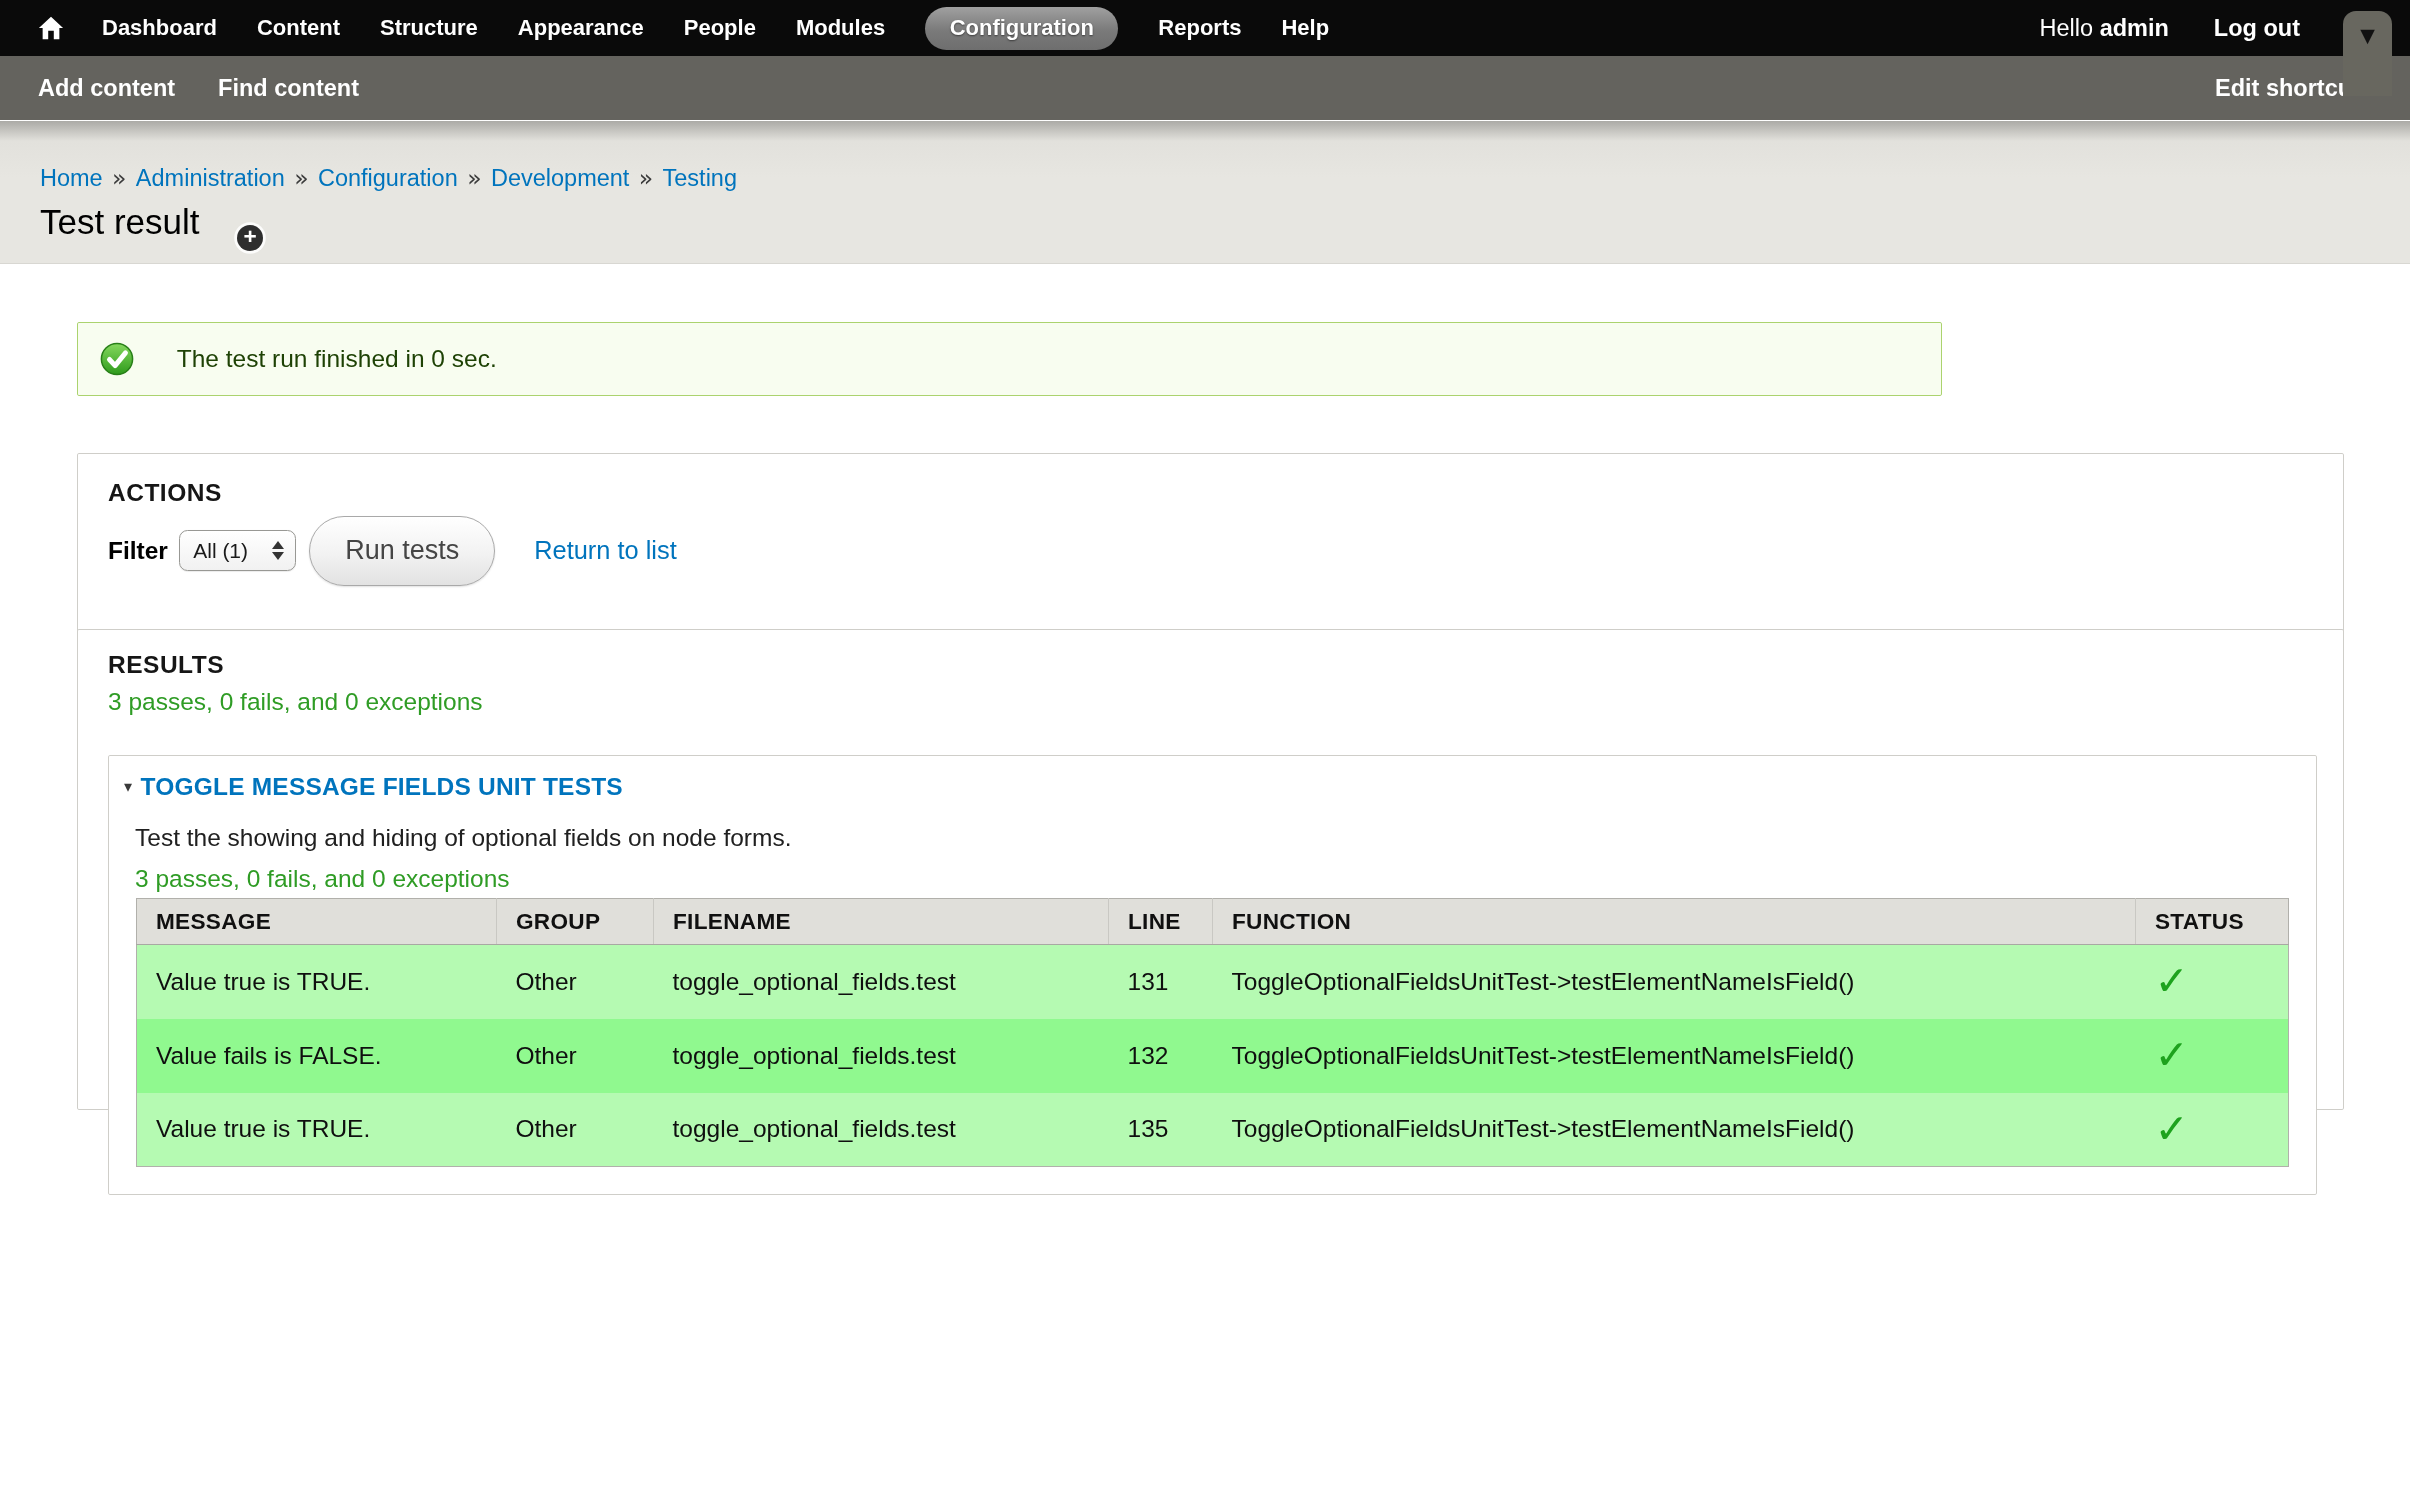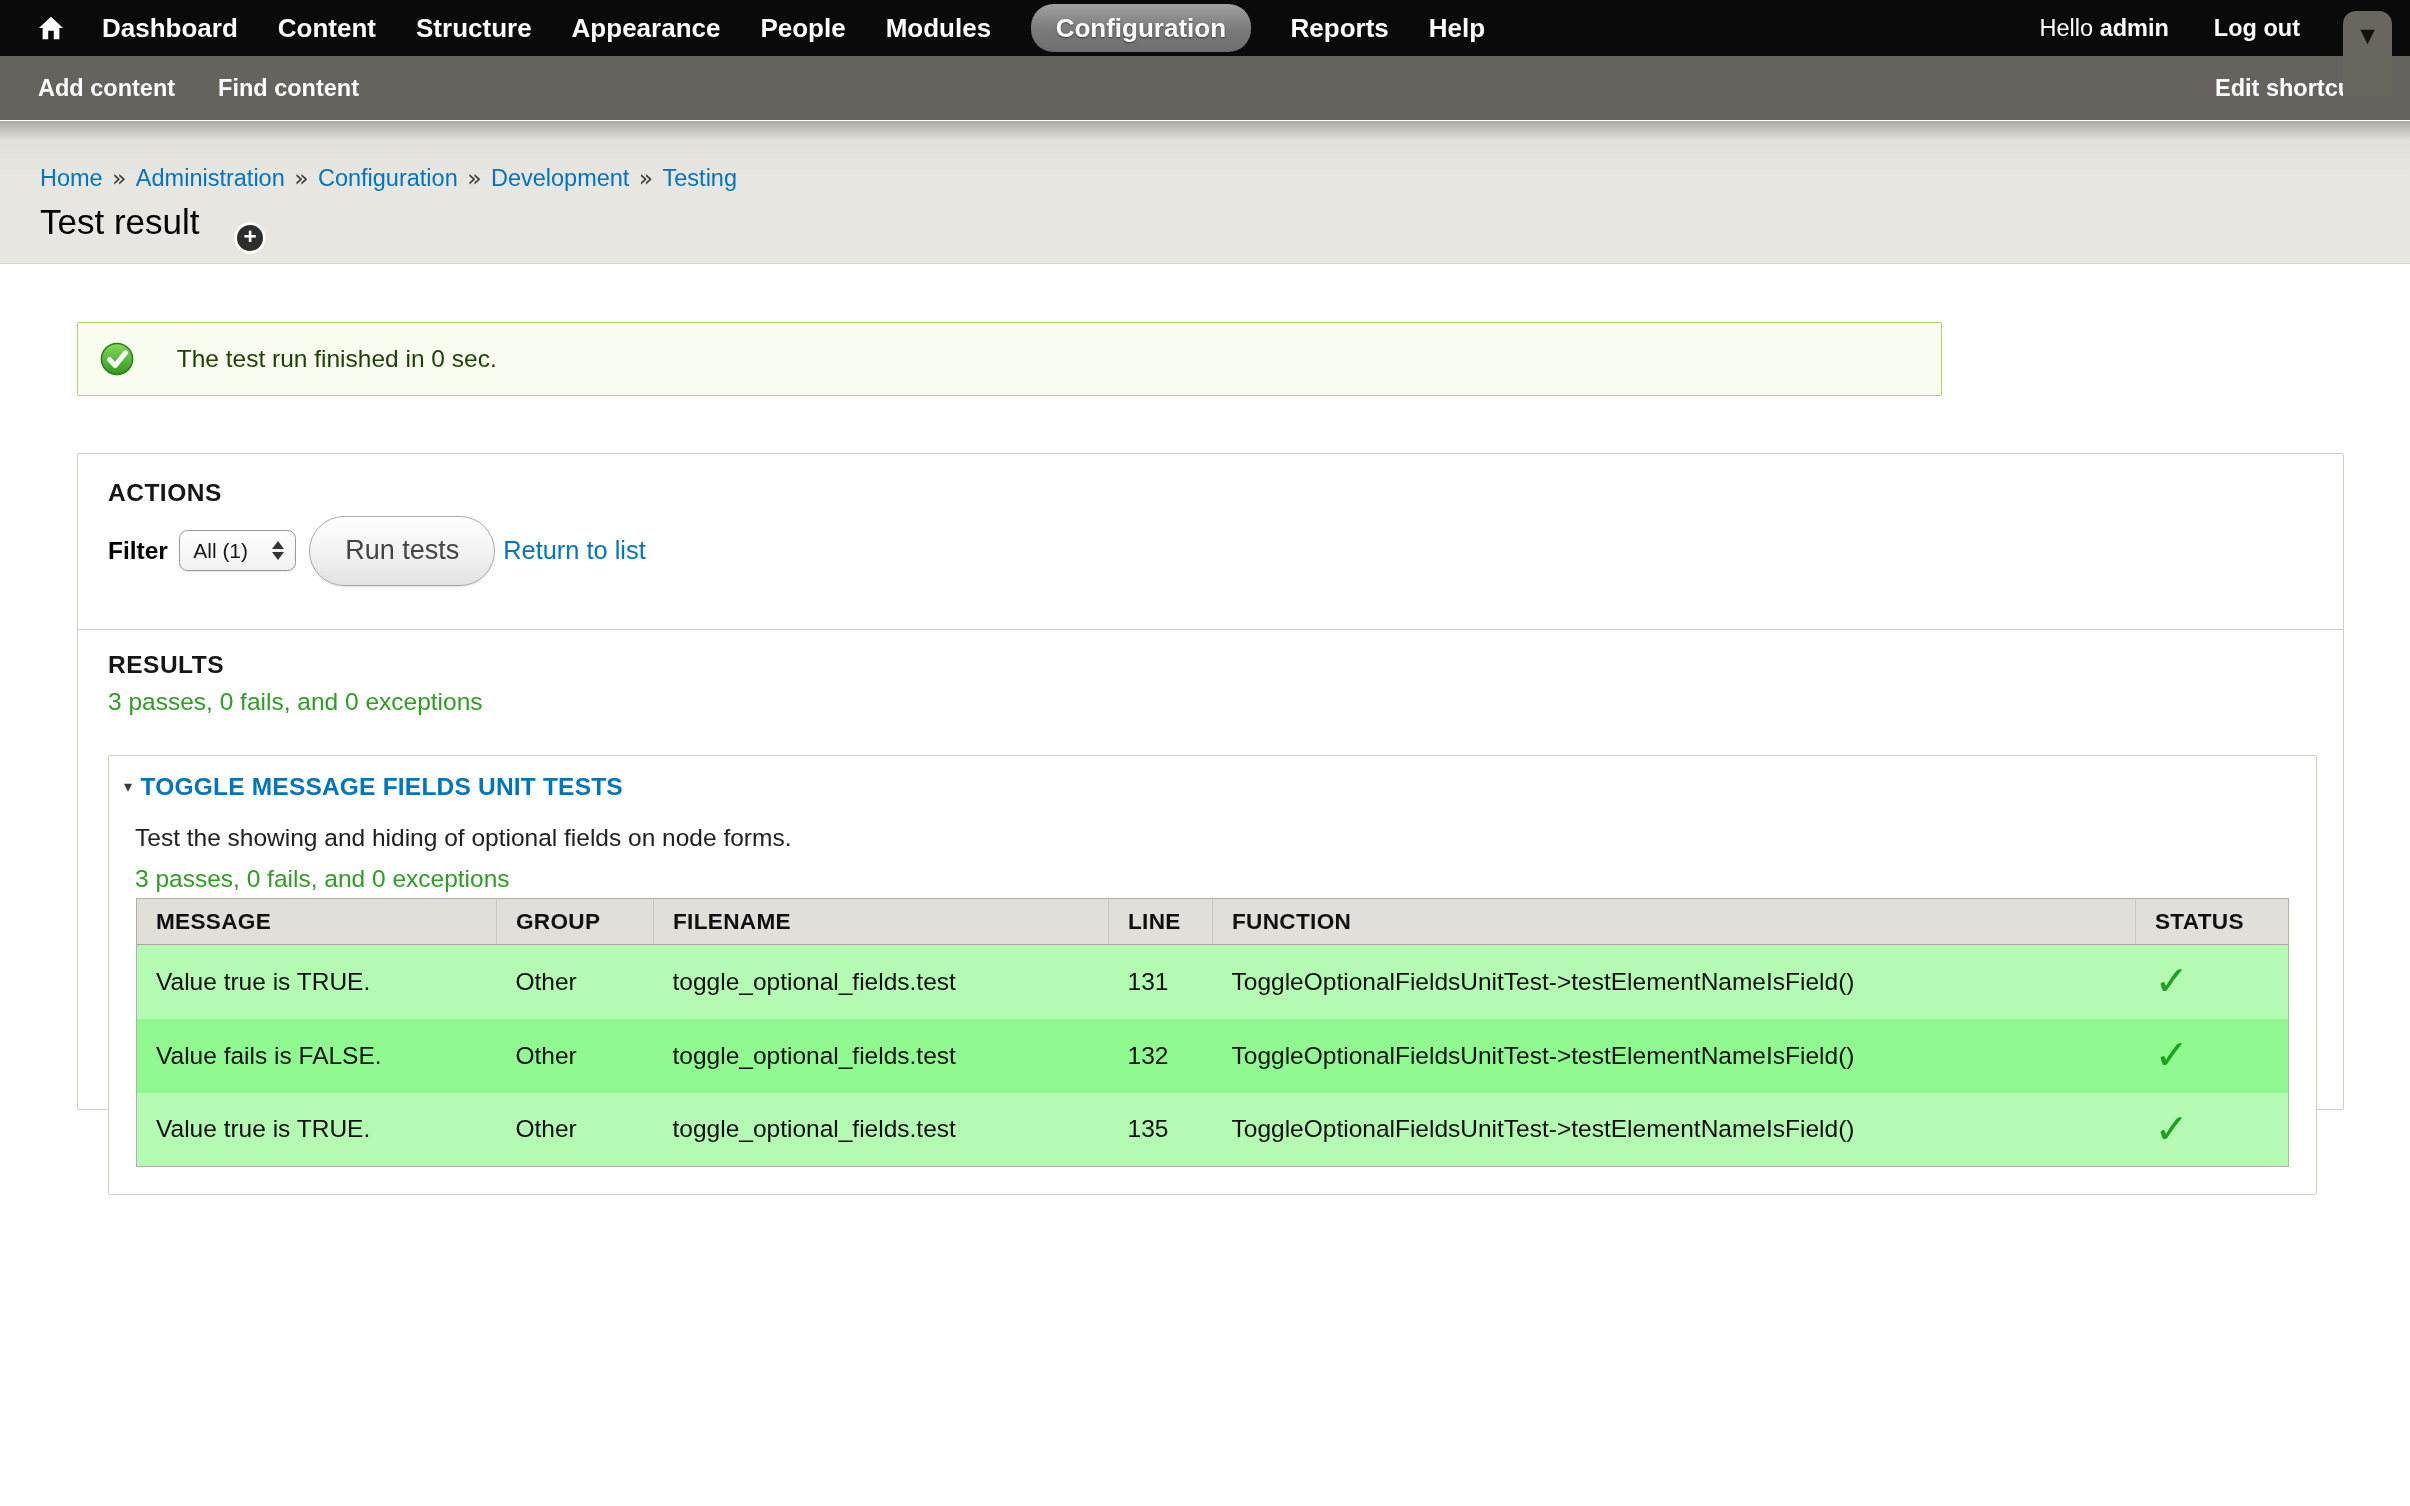--- a/index.html
+++ b/index.html
@@ -15,21 +15,21 @@
   
   .toolbar {
     position:absolute; top:0; left:0; width:2411px; height:56px;
     background:#0a0a0a;
     display:flex; align-items:center;
     padding-left:38px;
     z-index:30;
   }
   .home-icon { width:26px; height:26px; margin-right:38px; display:block; cursor:pointer; }
   .tb-item {
-    color:#fff; font-size:26px; font-weight:bold;
+    color:#fff; font-size:22px; font-weight:bold;
     margin-right:40px; cursor:pointer; white-space:nowrap;
   }
   .tb-item.active {
     background:linear-gradient(180deg,#a0a0a0 0%, #7a7a7a 55%, #6e6e6e 100%);
     border-radius:22.6px; padding:8.5px 24.5px;
     text-shadow:0 0.9px 1.9px rgba(0,0,0,.5);
   }
   .tb-right { margin-left:auto; display:flex; align-items:center; }
   .tb-greeting { color:#fff; font-size:23.5px; margin-right:45px; white-space:nowrap; }
   .tb-greeting b { font-weight:bold; }
@@ -121,21 +121,21 @@
   }
   .run-button {
     margin-left:13px; width:186px; height:70px;
     background:linear-gradient(180deg,#ffffff 0%, #f2f2f2 55%, #e2e2e2 100%);
     border:0.9px solid #a9a9a9; border-radius:38px;
     font-size:27px; color:#454545; font-family:inherit;
     display:flex; align-items:center; justify-content:center;
     cursor:pointer;
     box-shadow:0 0.9px 1.9px rgba(0,0,0,.12);
   }
-  .return-link { margin-left:8px; font-size:25.4px; color:#0074bd; cursor:pointer; text-decoration:none; }
+  .return-link { margin-left:39px; font-size:25.4px; color:#0074bd; cursor:pointer; text-decoration:none; }
 
   
   .pass-summary { position:absolute; left:30px; font-size:24.5px; color:#2f9c25; }
   .panel-results .pass-summary { top:58px; }
   .inner-panel {
     position:absolute; left:30px; top:125px; width:2209px; height:440px;
     background:#fff; border:0.9px solid #cfcec9; border-radius:1.9px;
   }
   .group-title { position:absolute; left:15px; top:17px; display:flex; align-items:center; cursor:pointer; }
   .group-title .tri { color:#3a3a3a; font-size:16px; margin-right:8.5px; line-height:1; }

